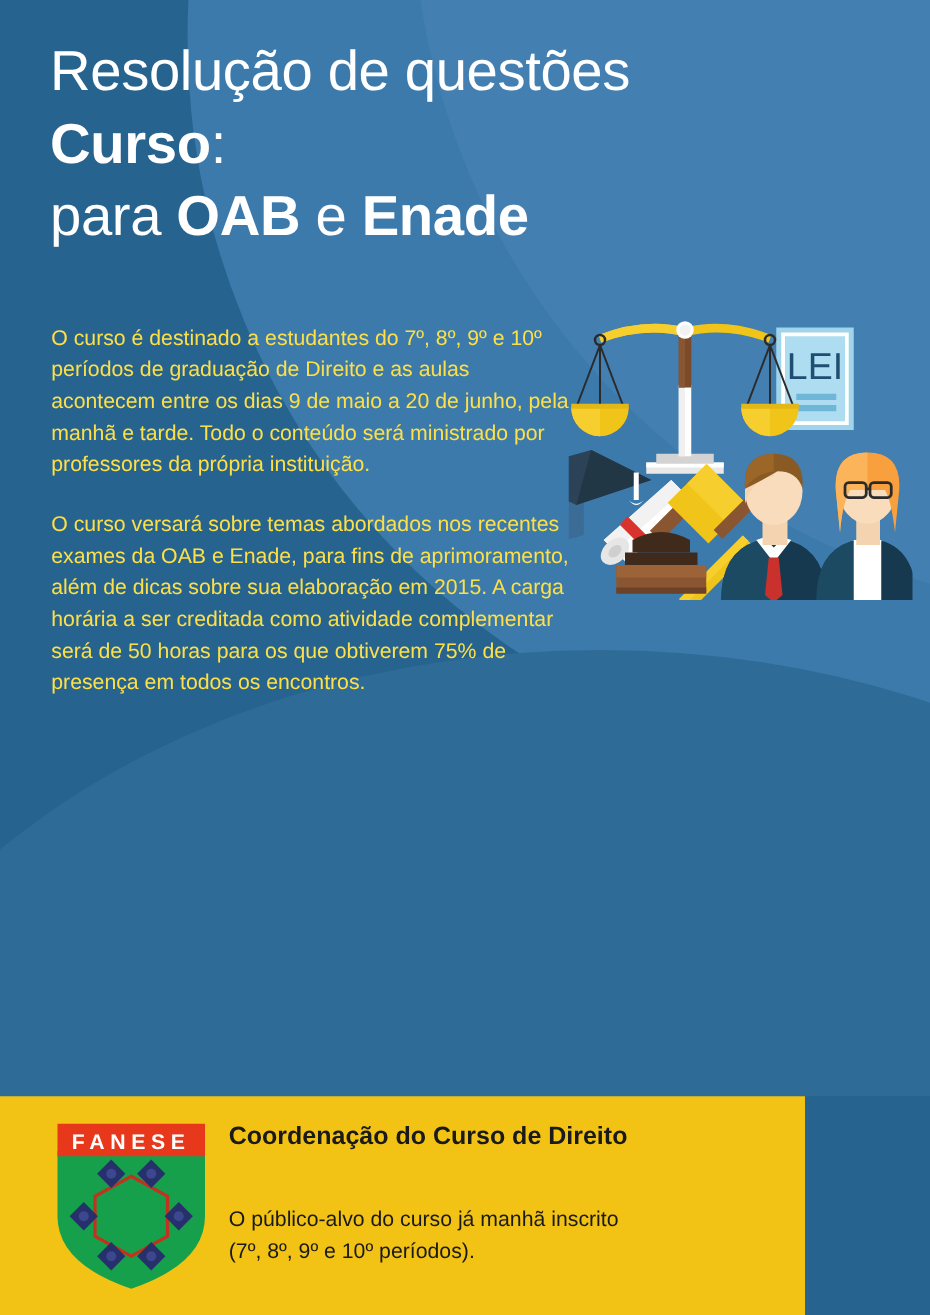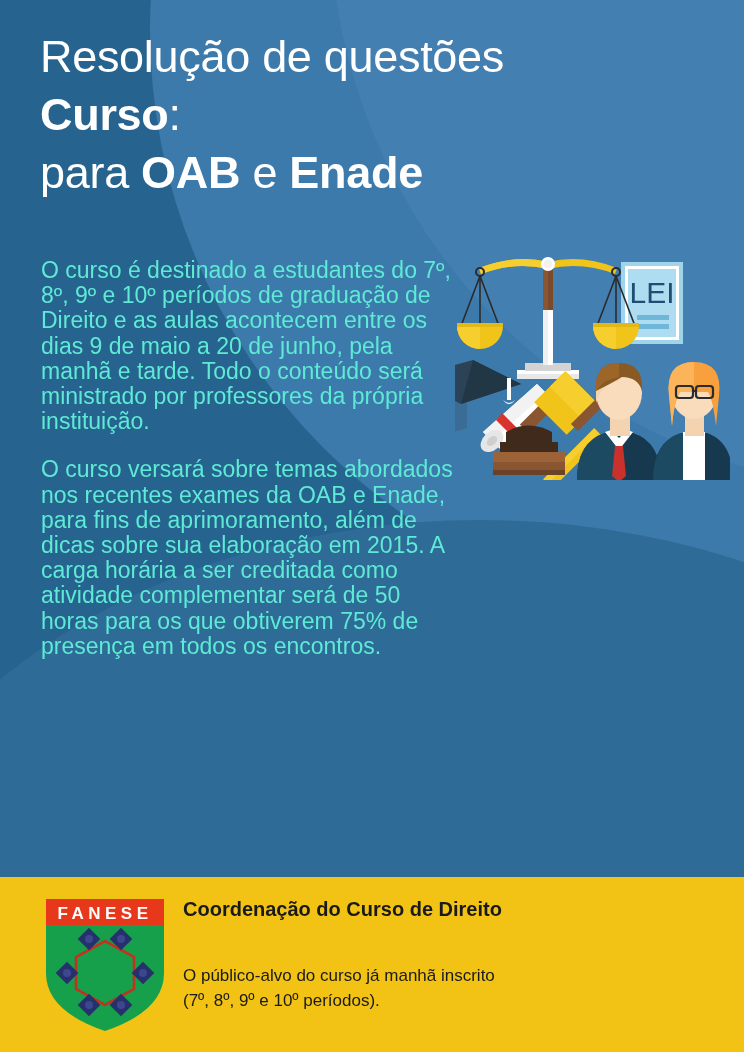--- a/index.html
+++ b/index.html
@@ -71,22 +71,22 @@
   }
   .title b { font-weight: 700; }
   .title-line { display: block; white-space: nowrap; }
 
   
   .body-copy {
     position: absolute;
     left: 41px;
     top: 258px;
     width: 420px;
-    color: #5eead4;
-    font-size: 23px;
+    color: #fde047;
+    font-size: 17px;
     line-height: 25.2px;
   }
   .body-copy p {
     margin: 0 0 23px 0;
   }
   .body-copy p:last-child { margin-bottom: 16px; }
 
   
   .illustration {
     position: absolute;
@@ -95,21 +95,21 @@
     width: 275px;
     height: 230px;
   }
   .illustration svg { display: block; }
 
   
   .footer {
     position: absolute;
     left: 0;
     top: 877px;
-    width: 744px;
+    width: 644px;
     height: 175px;
     background: #F2C314;
   }
   .footer-inner {
     position: relative;
     width: 100%;
     height: 100%;
   }
 
   .logo {

